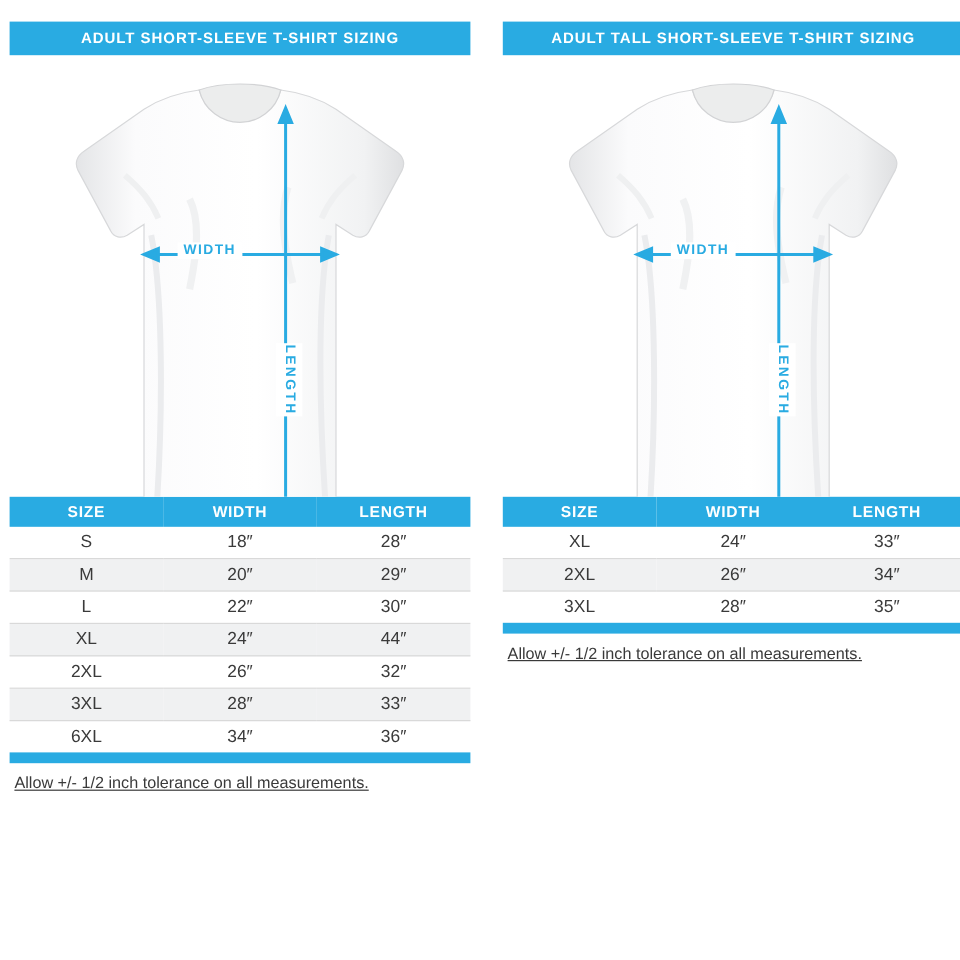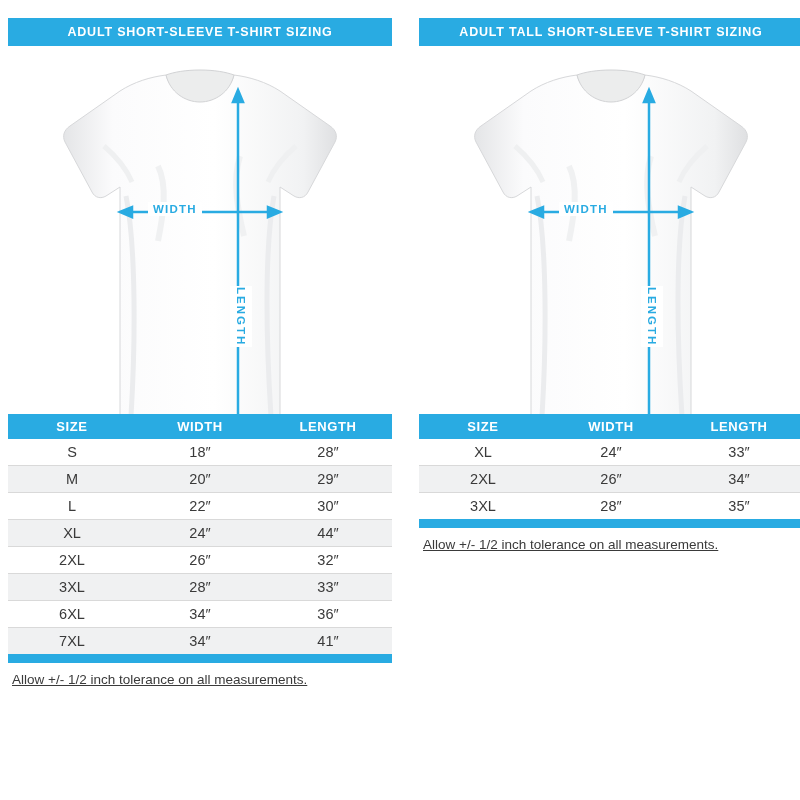--- a/index.html
+++ b/index.html
@@ -185,25 +185,20 @@
         </tr>
         <tr class="row-alt">
           <td>3XL</td>
           <td>28″</td>
           <td>33″</td>
         </tr>
         <tr>
           <td>6XL</td>
           <td>34″</td>
           <td>36″</td>
-        </tr>
-        <tr class="row-alt">
-          <td>7XL</td>
-          <td>34″</td>
-          <td>41″</td>
         </tr>
       </tbody>
     </table>
     <div class="bottom-bar"></div>
     <div class="note">Allow +/- 1/2 inch tolerance on all measurements.</div>
   </div>
 
   <div class="panel panel-right">
     <div class="header-bar">ADULT TALL SHORT-SLEEVE T-SHIRT SIZING</div>
 

